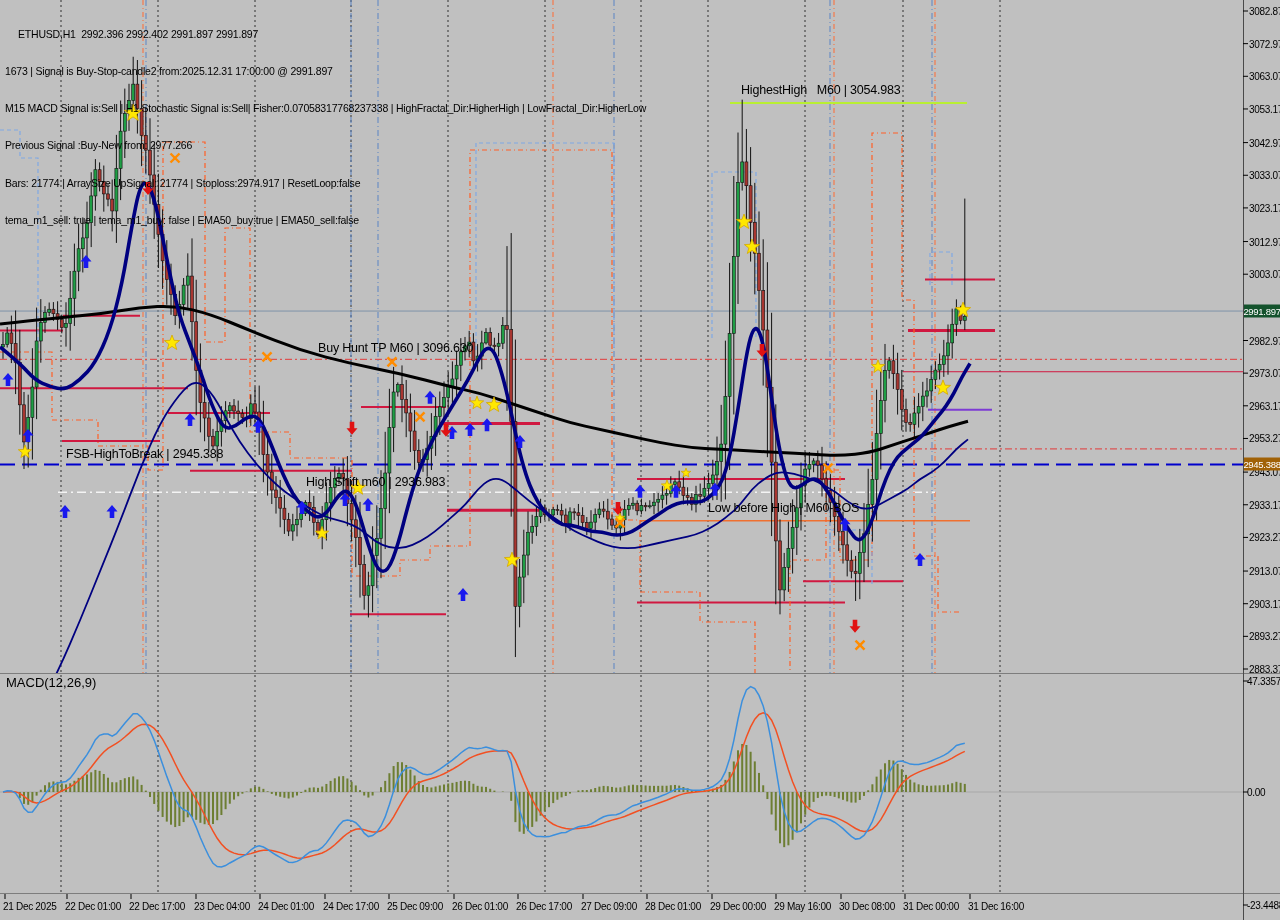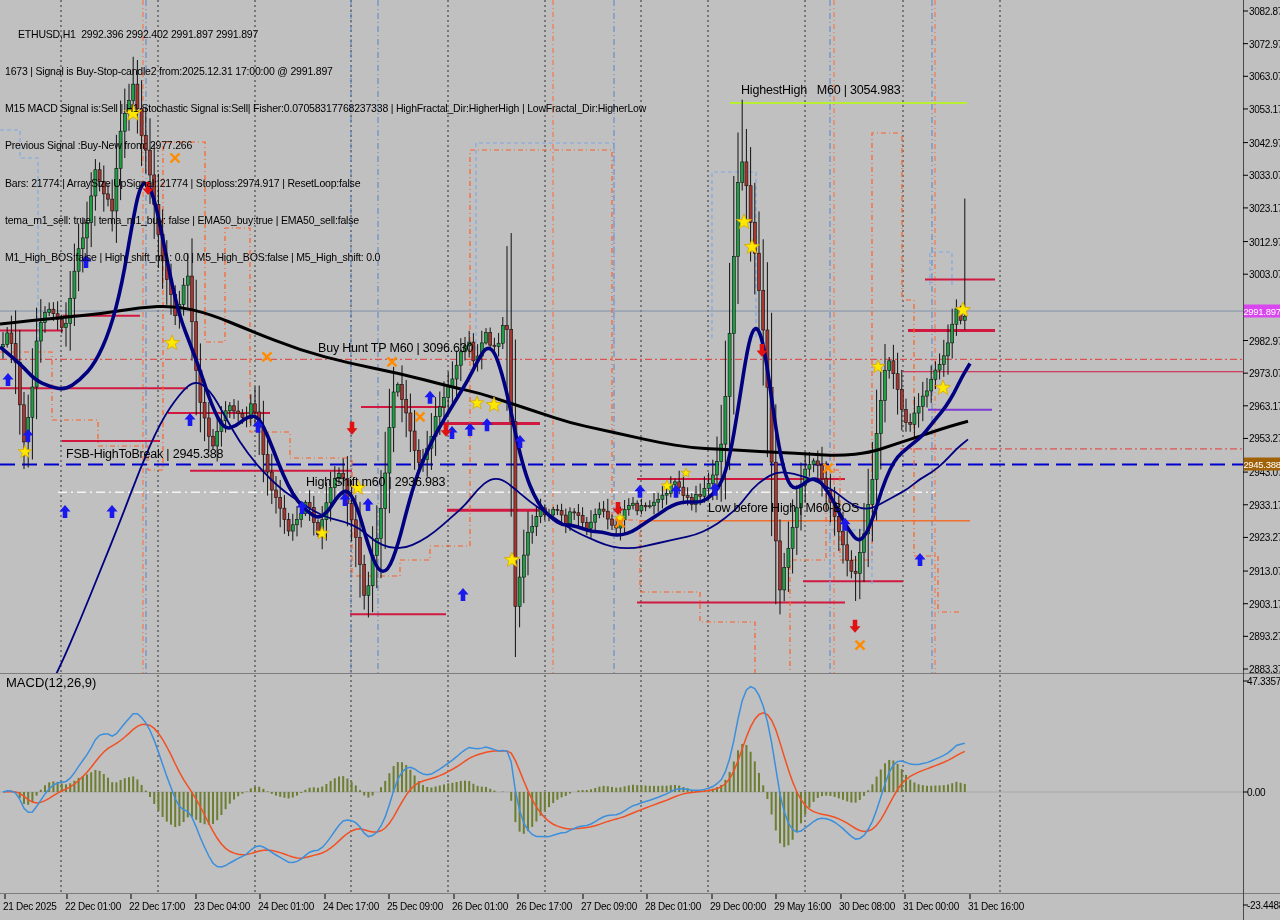--- a/index.html
+++ b/index.html
@@ -898,21 +898,20 @@
       </g>
     </svg>
 
   <div class="info-block">
     <div>ETHUSD,H1  2992.396 2992.402 2991.897 2991.897</div>
     <div>1673 | Signal is Buy-Stop-candle2 from:2025.12.31 17:00:00 @ 2991.897</div>
     <div>M15 MACD Signal is:Sell | H1 Stochastic Signal is:Sell| Fisher:0.07058317768237338 | HighFractal_Dir:HigherHigh | LowFractal_Dir:HigherLow</div>
     <div>Previous Signal :Buy-New from: 2977.266</div>
     <div>Bars: 21774 | ArraySize UpSignal: 21774 | Stoploss:2974.917 | ResetLoop:false</div>
     <div>tema_m1_sell: true | tema_m1_buy: false | EMA50_buy:true | EMA50_sell:false</div>
-    <div>M1_High_BOS:false | High_shift_m1: 0.0 | M5_High_BOS:false | M5_High_shift: 0.0</div>
   </div>
 
   <div class="macd-label">MACD(12,26,9)</div>
 
   <div id="annotations">
       <div class="annotation" style="left: 741px; top: 83px;">HighestHigh   M60 | 3054.983</div>
       <div class="annotation" style="left: 318px; top: 341px;">Buy Hunt TP M60 | 3096.630</div>
       <div class="annotation" style="left: 66px; top: 447px;">FSB-HighToBreak | 2945.388</div>
       <div class="annotation" style="left: 306px; top: 475px;">High Shift m60 | 2936.983</div>
       <div class="annotation" style="left: 708px; top: 501px;">Low before High | M60-BOS</div>
@@ -954,15 +953,15 @@
       <div class="time-label" style="left: 516px;">26 Dec 17:00</div>
       <div class="time-label" style="left: 581px;">27 Dec 09:00</div>
       <div class="time-label" style="left: 645px;">28 Dec 01:00</div>
       <div class="time-label" style="left: 710px;">29 Dec 00:00</div>
       <div class="time-label" style="left: 774px;">29 May 16:00</div>
       <div class="time-label" style="left: 839px;">30 Dec 08:00</div>
       <div class="time-label" style="left: 903px;">31 Dec 00:00</div>
       <div class="time-label" style="left: 968px;">31 Dec 16:00</div>
     </div>
 
-  <div class="tag" id="tag-current" style="top: 311.056px; background: #d946ef;">2991.897</div>
+  <div class="tag" id="tag-current" style="top: 311.056px; background: #14532d;">2991.897</div>
   <div class="tag" id="tag-level" style="top: 464.457px; background: #a16207;">2945.388</div>
 </div>
 
 </body></html>

